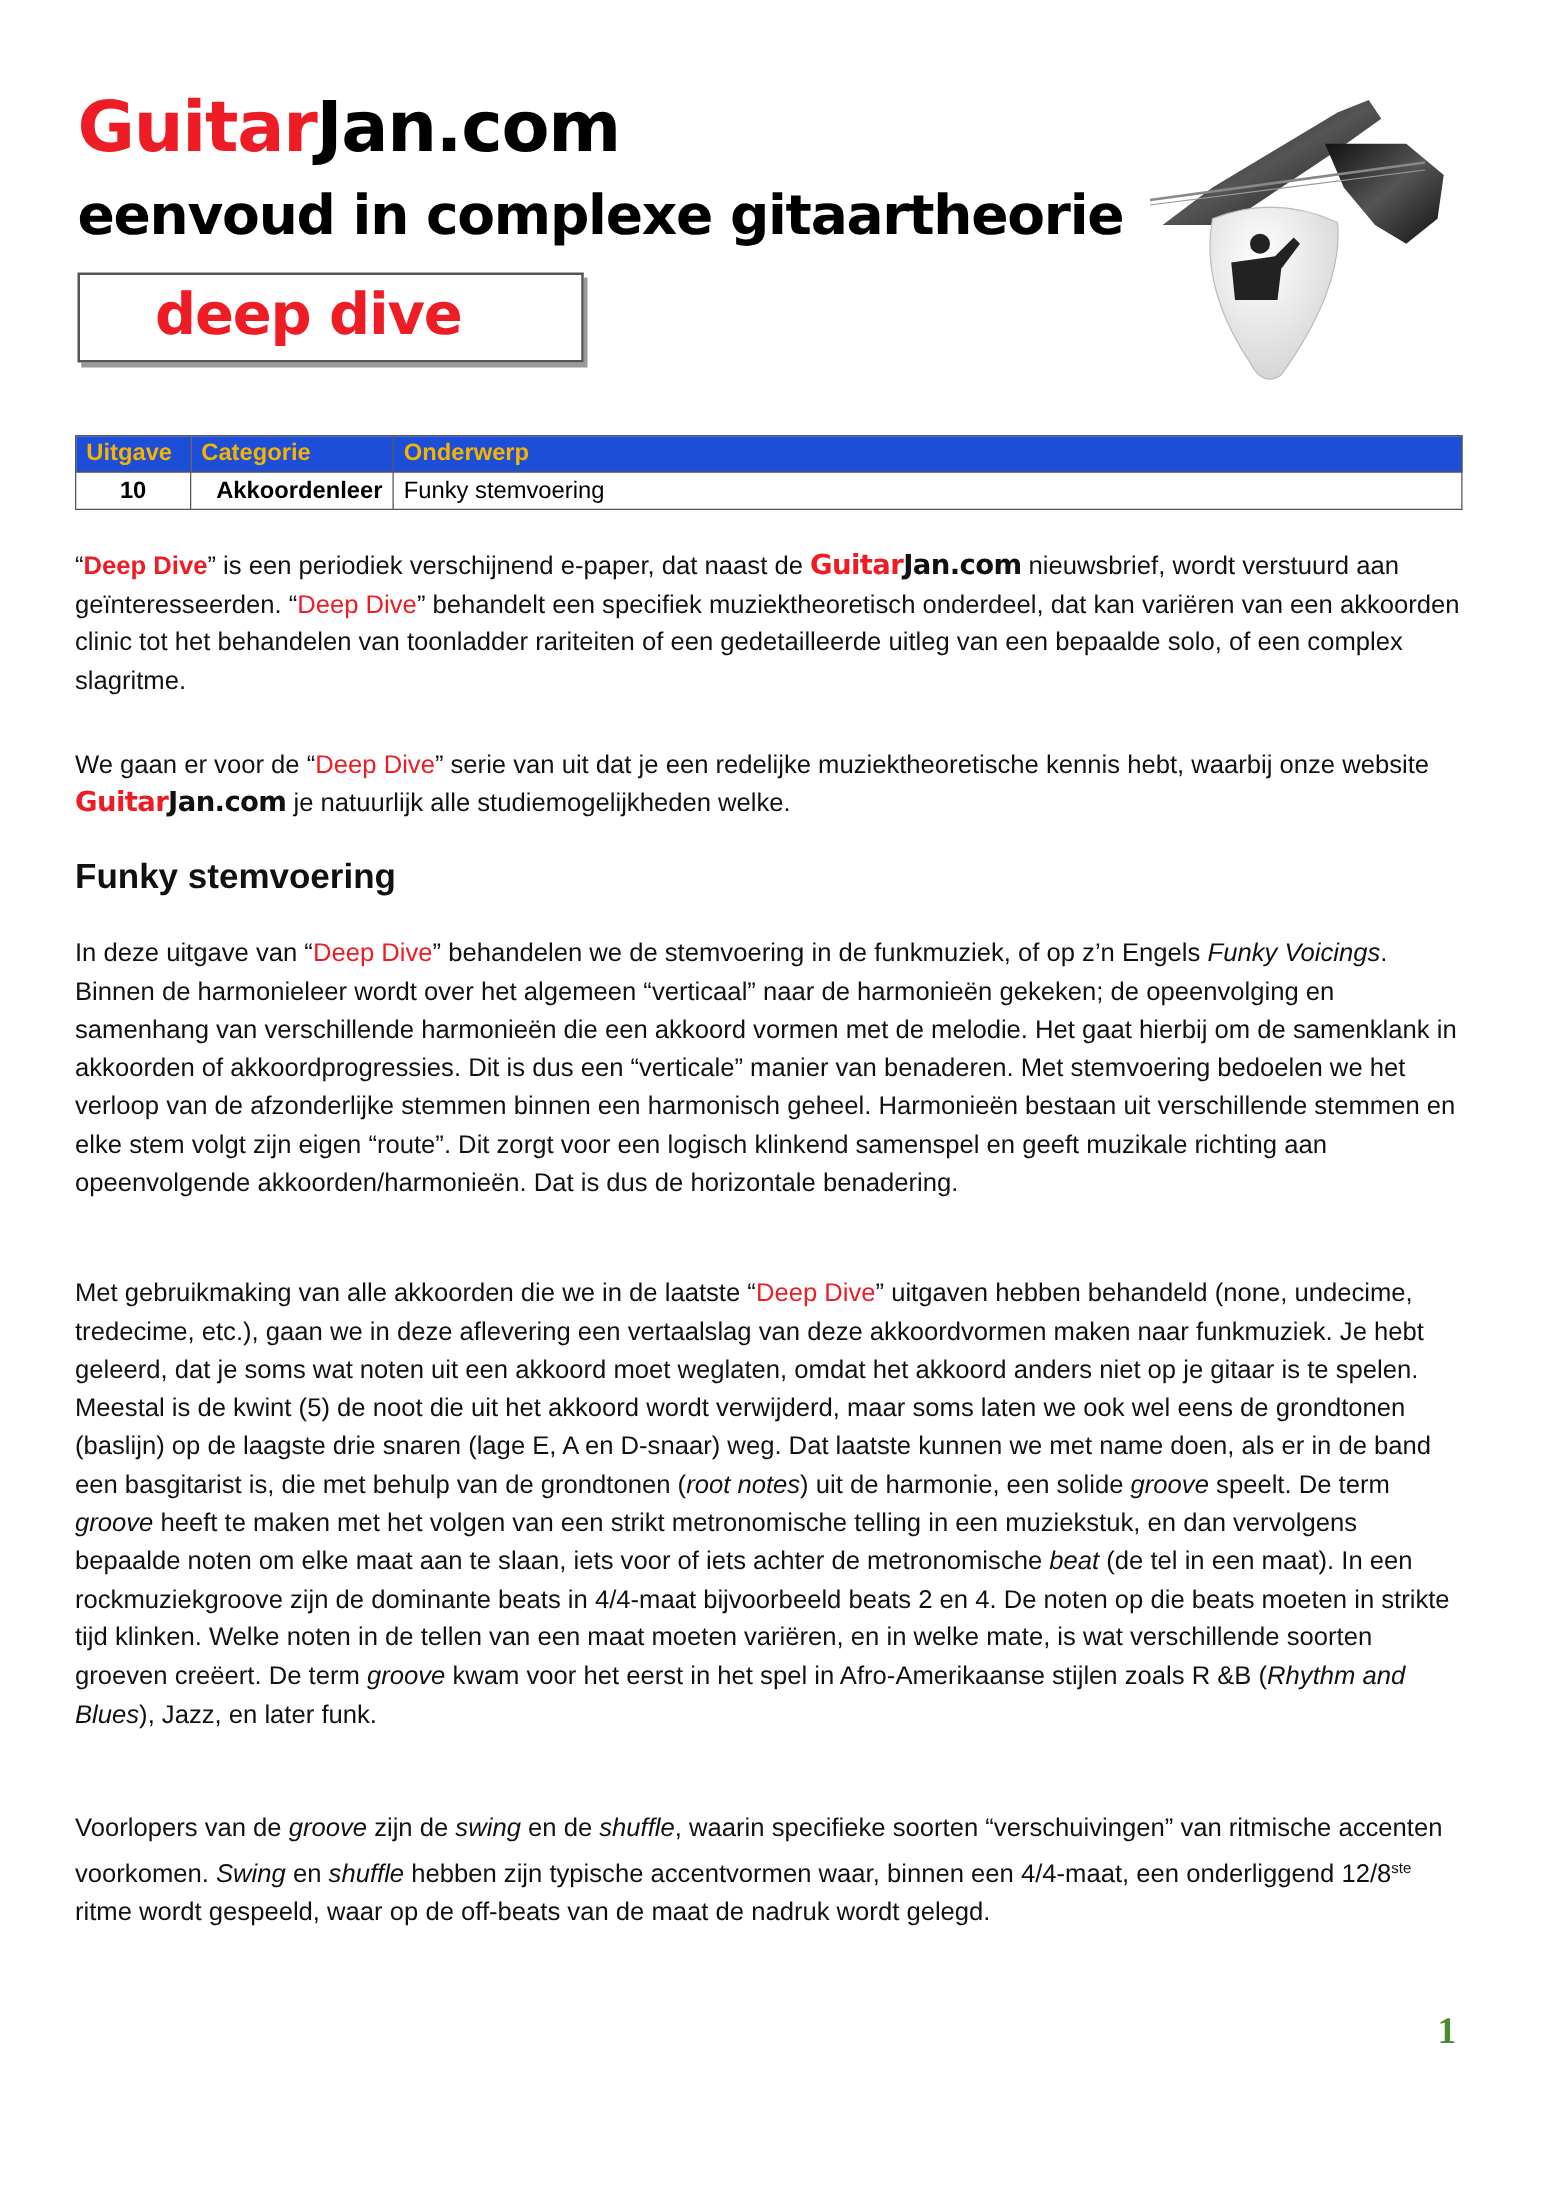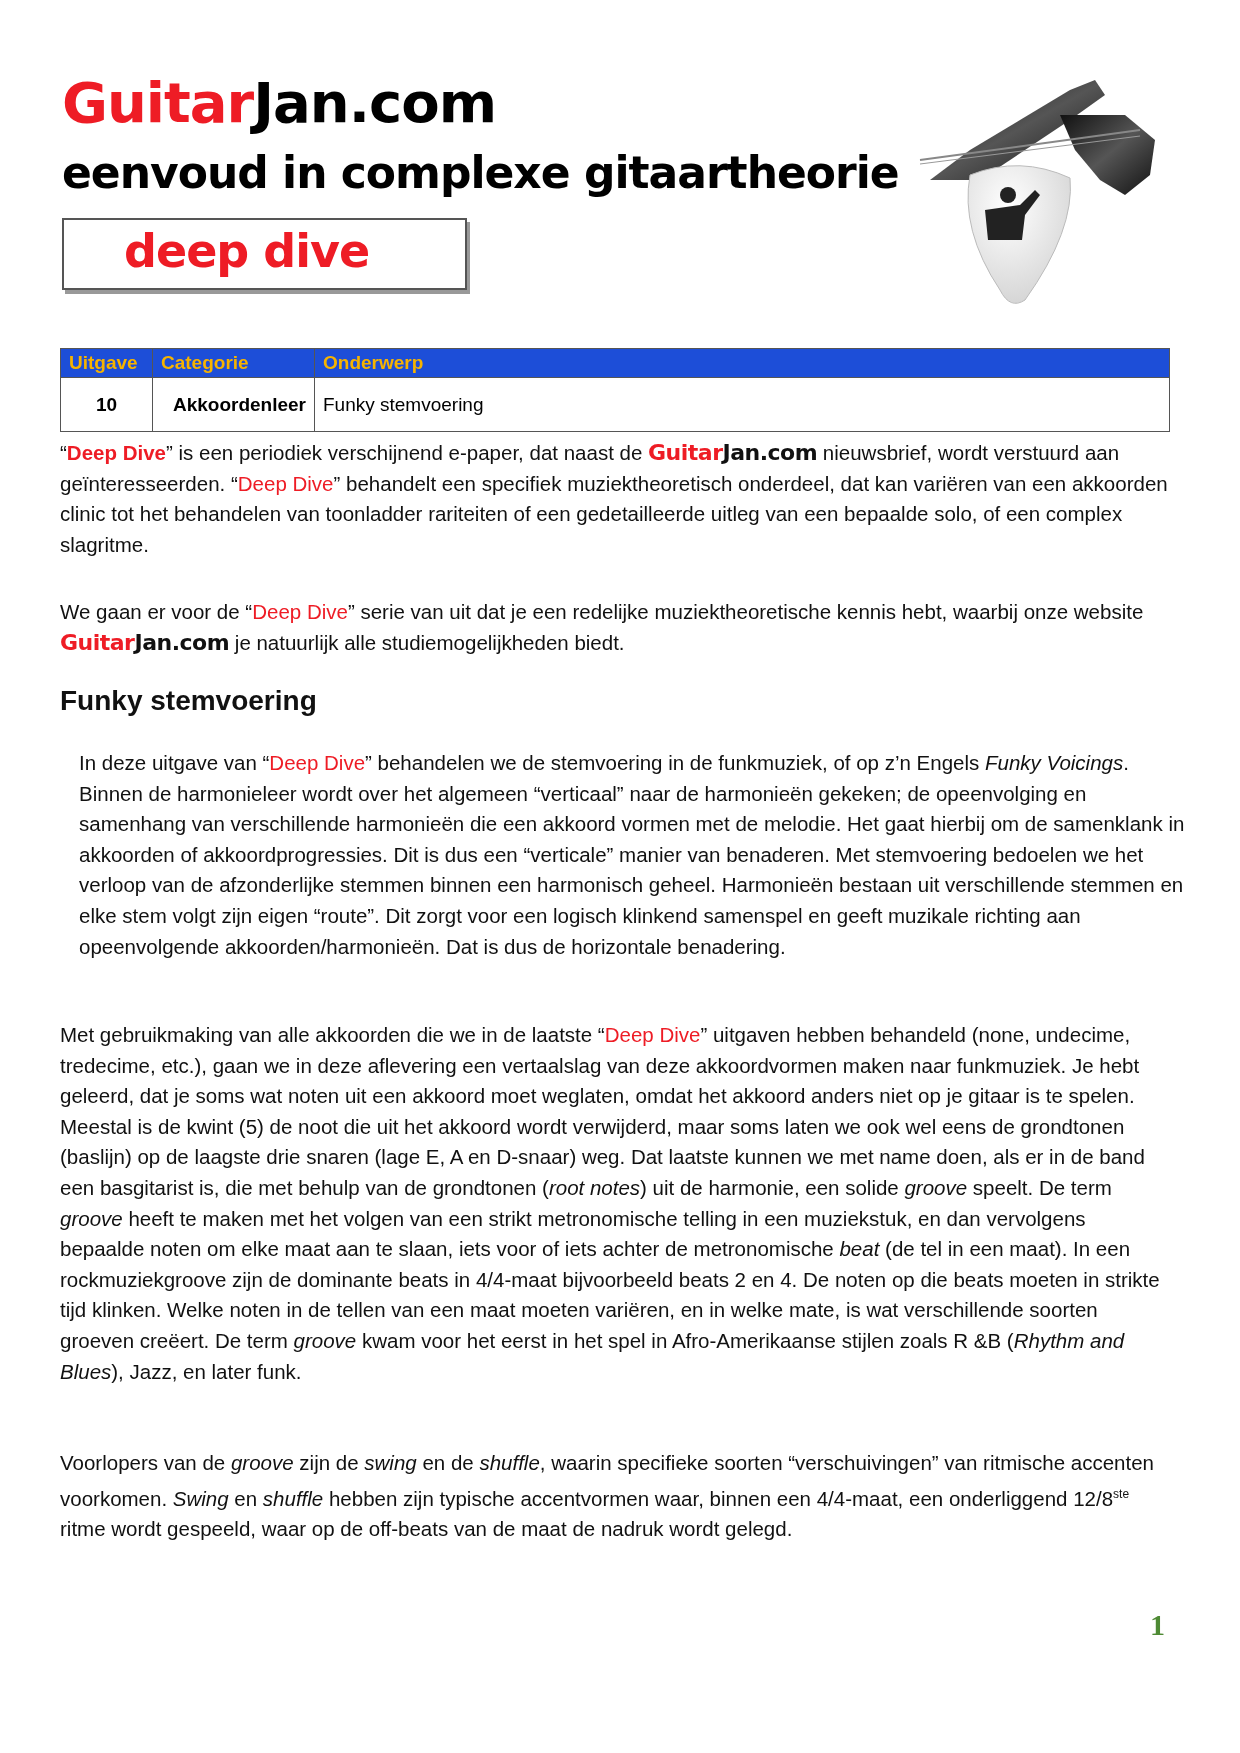--- a/index.html
+++ b/index.html
@@ -13,21 +13,21 @@
              font-size: 44px; font-weight: bold; letter-spacing: -1px; color: #000; line-height: 42px; white-space: nowrap; }
   .dd-box { position: absolute; left: 62px; top: 218px; width: 405px; height: 72px;
             border: 2px solid #555; background: #fff; box-shadow: 3px 4px 0 #999; box-sizing: border-box; }
   .dd-box span { position: absolute; left: 60px; top: 4px; font-family: "DejaVu Sans", sans-serif;
                  font-size: 46px; font-weight: bold; color: #ee1c25; letter-spacing: -1px; }
   .hero { position: absolute; left: 900px; top: 60px; width: 270px; height: 260px; }
   table.meta { position: absolute; left: 60px; top: 348px; width: 1110px; border-collapse: collapse;
                font-family: "Liberation Sans", sans-serif; font-size: 19px; }
   table.meta th { background: #1d4ed8; color: #f6b300; text-align: left; font-weight: bold; padding: 0 8px;
                   height: 28px; border: 1px solid #555; }
-  table.meta td { height: 29px; padding: 12px 8px; border: 1px solid #555; margin-left: 28px; }
+  table.meta td { height: 29px; padding: 0 8px; border: 1px solid #555; margin-left: 28px; }
   table.meta td.num { text-align: center; font-weight: bold; }
   table.meta td.cat { font-weight: bold; text-align: right; }
   .text { position: absolute; left: 60px; width: 1112px; font-family: "Liberation Sans", sans-serif;
           font-size: 20.5px; line-height: 30.6px; color: #111; }
   .red { color: #ee1c25; }
   .bold { font-weight: bold; }
   .gj { font-family: "DejaVu Sans", sans-serif; font-weight: bold; font-size: 22px; letter-spacing: -0.5px; }
   .gj .r { color: #ee1c25; }
   h2 { position: absolute; left: 60px; top: 685px; margin: 0; font-family: "Liberation Sans", sans-serif;
        font-size: 28px; font-weight: bold; color: #111; }
@@ -91,26 +91,26 @@
       <td>Funky stemvoering</td>
     </tr>
   </tbody>
 </table>
 
 <div class="text" style="top:438px;">
   <span>“</span><span class="red bold">Deep Dive</span><span>” is een periodiek verschijnend e-paper, dat naast de </span><span class="gj"><span class="r">Guitar</span><span>Jan.com</span></span><span> nieuwsbrief, wordt verstuurd aan geïnteresseerden. “</span><span class="red">Deep Dive</span><span>” behandelt een specifiek muziektheoretisch onderdeel, dat kan variëren van een akkoorden clinic tot het behandelen van toonladder rariteiten of een gedetailleerde uitleg van een bepaalde solo, of een complex slagritme.</span>
 </div>
 
 <div class="text" style="top:597px;">
-  <span>We gaan er voor de “</span><span class="red">Deep Dive</span><span>” serie van uit dat je een redelijke muziektheoretische kennis hebt, waarbij onze website </span><span class="gj"><span class="r">Guitar</span><span>Jan.com</span></span><span> je natuurlijk alle studiemogelijkheden biedt.</span>
+  <span>We gaan er voor de “</span><span class="red">Deep Dive</span><span>” serie van uit dat je een redelijke muziektheoretische kennis hebt, waarbij onze website </span><span class="gj"><span class="r">Guitar</span><span>Jan.com</span></span><span> je natuurlijk alle studiemogelijkheden welke.</span>
 </div>
 
 <h2>Funky stemvoering</h2>
 
-<div class="text" style="top:748px;margin-left:19px;">
+<div class="text" style="top:748px;">
   <span>In deze uitgave van “</span><span class="red">Deep Dive</span><span>” behandelen we de stemvoering in de funkmuziek, of op z’n Engels </span><i>Funky Voicings</i><span>. Binnen de harmonieleer wordt over het algemeen “verticaal” naar de harmonieën gekeken; de opeenvolging en samenhang van verschillende harmonieën die een akkoord vormen met de melodie. Het gaat hierbij om de samenklank in akkoorden of akkoordprogressies. Dit is dus een “verticale” manier van benaderen. Met stemvoering bedoelen we het verloop van de afzonderlijke stemmen binnen een harmonisch geheel. Harmonieën bestaan uit verschillende stemmen en elke stem volgt zijn eigen “route”. Dit zorgt voor een logisch klinkend samenspel en geeft muzikale richting aan opeenvolgende akkoorden/harmonieën. Dat is dus de horizontale benadering.</span>
 </div>
 
 <div class="text" style="top:1020px;">
   <span>Met gebruikmaking van alle akkoorden die we in de laatste “</span><span class="red">Deep Dive</span><span>” uitgaven hebben behandeld (none, undecime, tredecime, etc.), gaan we in deze aflevering een vertaalslag van deze akkoordvormen maken naar funkmuziek. Je hebt geleerd, dat je soms wat noten uit een akkoord moet weglaten, omdat het akkoord anders niet op je gitaar is te spelen. Meestal is de kwint (5) de noot die uit het akkoord wordt verwijderd, maar soms laten we ook wel eens de grondtonen (baslijn) op de laagste drie snaren (lage E, A en D-snaar) weg. Dat laatste kunnen we met name doen, als er in de band een basgitarist is, die met behulp van de grondtonen (</span><i>root notes</i><span>) uit de harmonie, een solide </span><i>groove</i><span> speelt. De term </span><i>groove</i><span> heeft te maken met het volgen van een strikt metronomische telling in een muziekstuk, en dan vervolgens bepaalde noten om elke maat aan te slaan, iets voor of iets achter de metronomische </span><i>beat</i><span> (de tel in een maat). In een rockmuziekgroove zijn de dominante beats in 4/4-maat bijvoorbeeld beats 2 en 4. De noten op die beats moeten in strikte tijd klinken. Welke noten in de tellen van een maat moeten variëren, en in welke mate, is wat verschillende soorten groeven creëert. De term </span><i>groove</i><span> kwam voor het eerst in het spel in Afro-Amerikaanse stijlen zoals R &amp;B (</span><i>Rhythm and Blues</i><span>), Jazz, en later funk.</span>
 </div>
 
 <div class="text" style="top:1448px;">
   <span>Voorlopers van de </span><i>groove</i><span> zijn de </span><i>swing</i><span> en de </span><i>shuffle</i><span>, waarin specifieke soorten “verschuivingen” van ritmische accenten voorkomen. </span><i>Swing</i><span> en </span><i>shuffle</i><span> hebben zijn typische accentvormen waar, binnen een 4/4-maat, een onderliggend 12/8</span><sup>ste</sup><span> ritme wordt gespeeld, waar op de off-beats van de maat de nadruk wordt gelegd.</span>
 </div>

